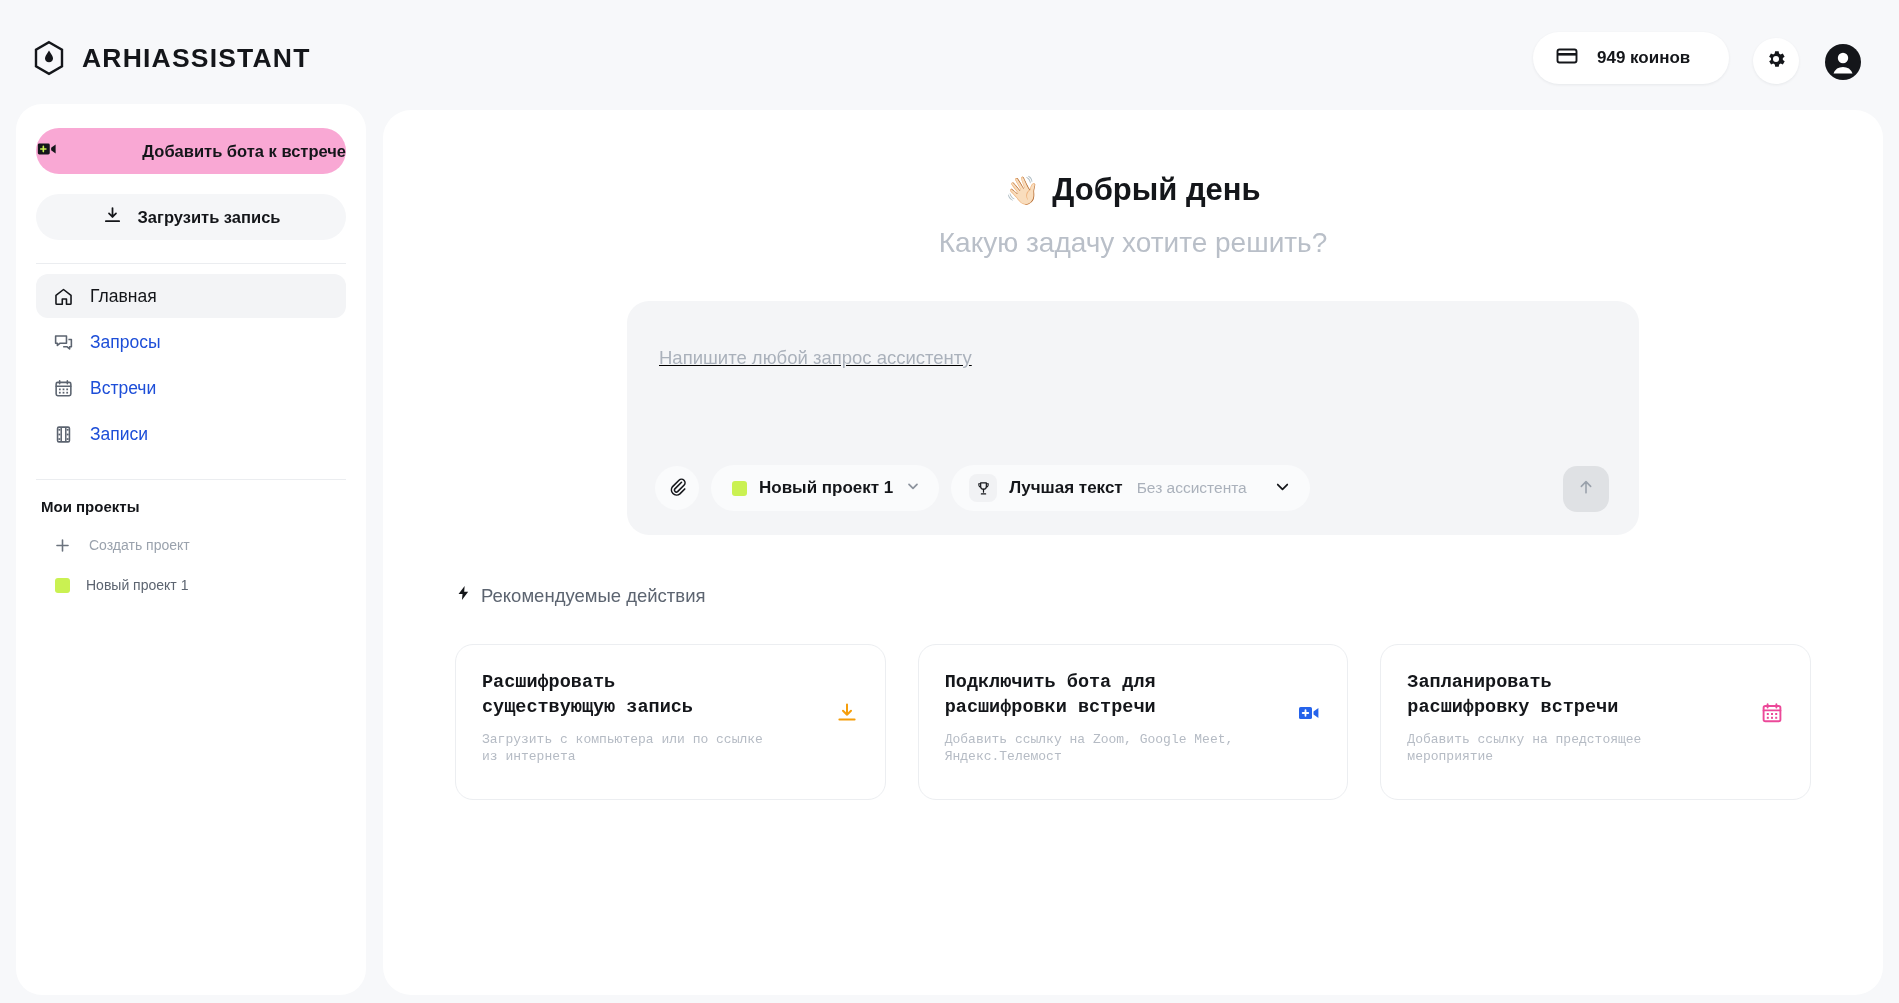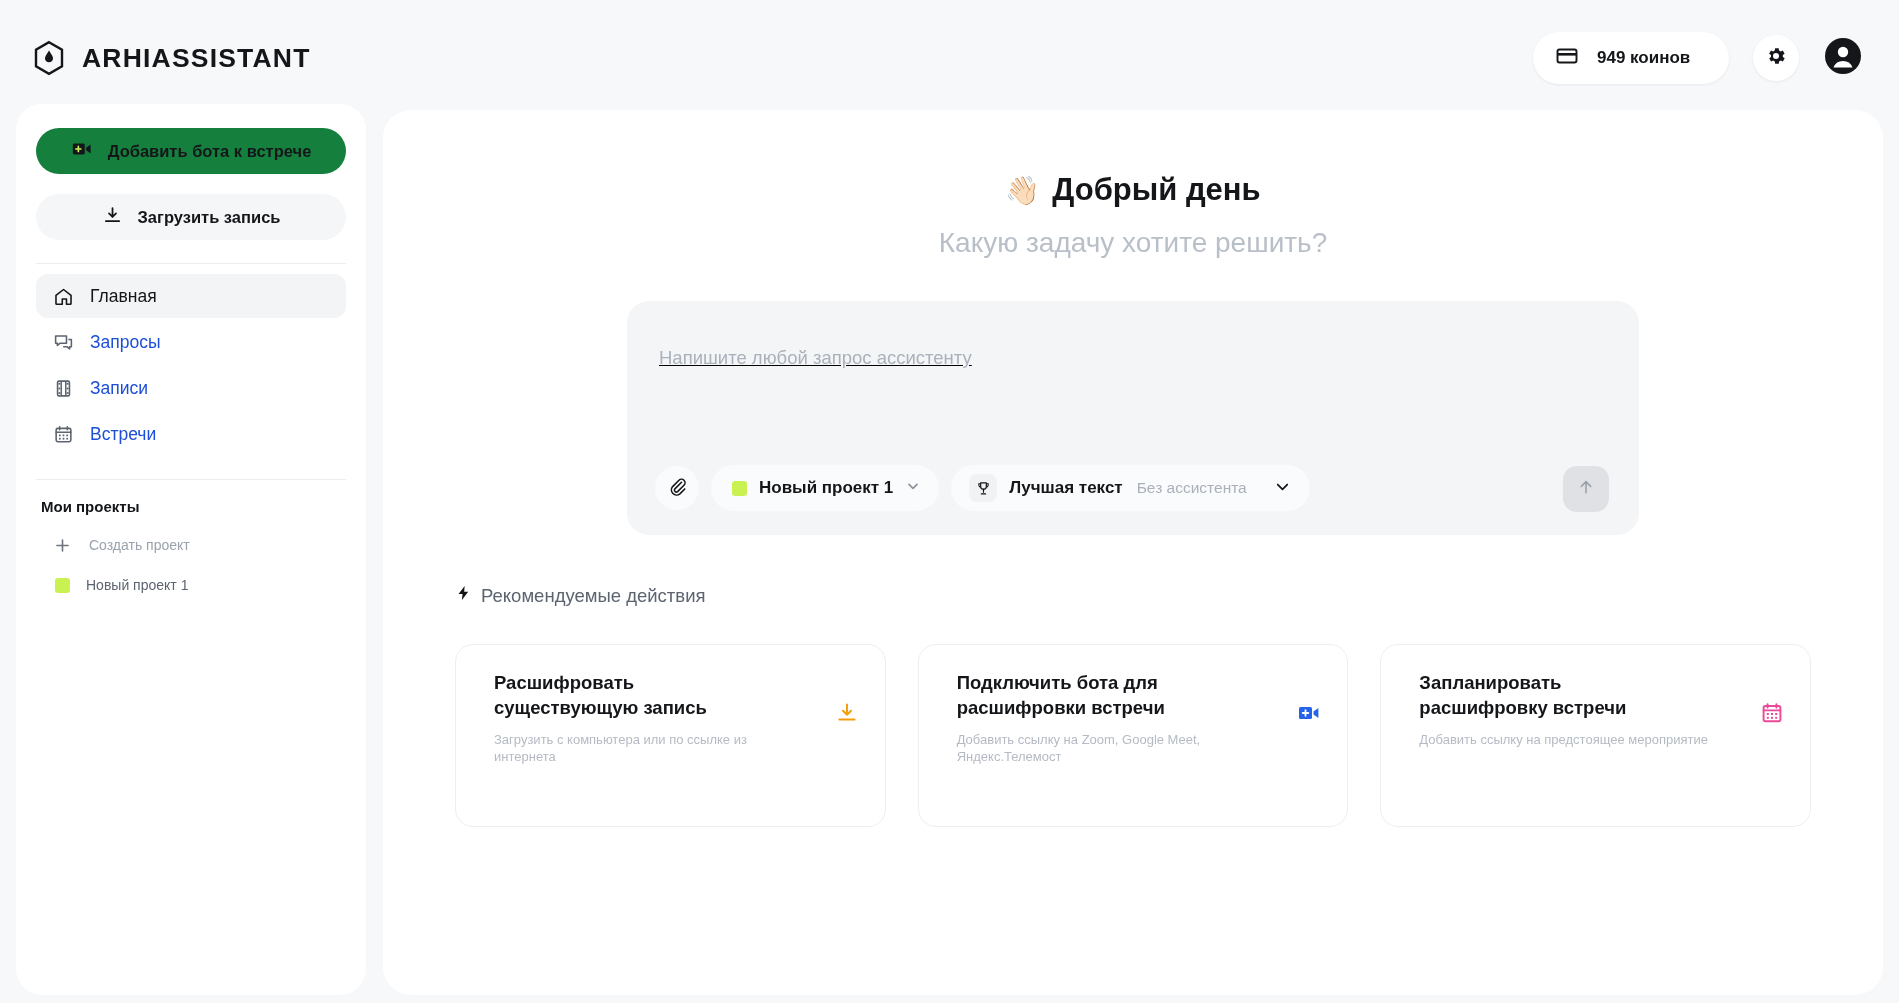--- a/index.html
+++ b/index.html
@@ -16,21 +16,21 @@
     position: absolute; top: 0; left: 0; width: 1899px; height: 104px;
     display: flex; align-items: center; justify-content: space-between;
     padding: 12px 36px 0 30px;
   }
   .brand { display: flex; align-items: center; gap: 14px; }
   .brand-mark { width: 38px; height: 38px; display: block; }
   .brand-name {
     font-size: 26.5px; font-weight: 700; letter-spacing: 1.2px;
     color: #14161a;
   }
-  .header-right { display: flex; align-items: center; gap: 24px; }
+  .header-right { display: flex; align-items: flex-end; gap: 24px; }
   .coins-pill {
     height: 52px; min-width: 196px; border-radius: 26px; background: #ffffff;
     display: flex; align-items: center; gap: 18px; padding: 0 30px 0 22px;
     box-shadow: 0 1px 3px rgba(16,24,40,.07);
   }
   .coins-label { font-size: 17px; font-weight: 600; color: #14161a; }
   .gear-btn {
     width: 46px; height: 46px; border-radius: 50%; background: #ffffff;
     display: flex; align-items: center; justify-content: center;
     box-shadow: 0 1px 3px rgba(16,24,40,.07); cursor: pointer;
@@ -39,22 +39,22 @@
     width: 40px; height: 40px; border-radius: 50%;
     display: flex; align-items: center; justify-content: center; cursor: pointer;
   }
 
   
   .sidebar {
     position: absolute; left: 16px; top: 104px; width: 350px; height: 891px;
     background: #ffffff; border-radius: 26px; padding: 20px 20px 0 20px;
   }
   .btn-primary {
-    height: 46px; border-radius: 23px; background: #15803d;
-    display: flex; align-items: center; justify-content: center; gap: 15px;
+    height: 46px; border-radius: 23px; background: #f9a8d4;
+    display: flex; align-items: center; justify-content: space-between; gap: 15px;
     font-size: 16.5px; font-weight: 700; color: #14161a; cursor: pointer;
     margin-top: 4px;
   }
   .btn-secondary {
     height: 46px; border-radius: 23px; background: #f5f6f8;
     display: flex; align-items: center; justify-content: center; gap: 15px;
     font-size: 16.5px; font-weight: 700; color: #14161a; cursor: pointer;
     margin-top: 20px;
   }
   .divider { height: 1px; background: #ebedf0; margin: 23px 0 10px 0; }
@@ -127,23 +127,24 @@
     display: flex; align-items: center; justify-content: center; cursor: pointer;
   }
 
   
   .rec-head {
     display: flex; align-items: center; gap: 9px; margin-top: 48px;
     font-size: 18.5px; color: #5c6470; text-align: center;
   }
   .rec-grid { display: flex; gap: 32px; margin-top: 36px; }
   .rec-card {
-    flex: 1 1 0; height: 183px; background: #ffffff; border: 1px solid #eceef1;
-    border-radius: 18px; padding: 26px 26px 0 38px; position: relative;
+    flex: 1 1 0; height: 156px; background: #ffffff; border: 1px solid #eceef1;
+    border-radius: 18px; padding: 26px 26px 0 26px; position: relative;
     cursor: pointer;
+    font-family: Liberation Mono, monospace;
   }
   .rec-title {
     font-size: 18.5px; font-weight: 700; color: #14161a; line-height: 1.35;
     max-width: 270px;
   }
   .rec-desc {
     font-size: 13px; color: #b5bbc4; line-height: 1.35; margin-top: 10px;
     max-width: 290px;
   }
   .rec-icon { position: absolute; right: 26px; top: 56px; width: 24px; height: 24px; }
@@ -230,56 +231,56 @@
       </div>
 
       <div class="nav-item">
         <span class="nav-icon">
           <svg width="21" height="21" viewBox="0 0 24 24">
             <path d="M3 4.6h12.4v8.2H8.2L5 15.4v-2.6H3z" fill="none" stroke="#5c6470" stroke-width="1.8" stroke-linejoin="round"></path>
             <path d="M17.6 8.6H21v8.2h-2v2.6l-3.2-2.6h-4.2" fill="none" stroke="#5c6470" stroke-width="1.8" stroke-linejoin="round"></path>
           </svg>
         </span>
         <span>Запросы</span>
+      </div>
+
+      <div class="nav-item">
+        <span class="nav-icon">
+          <svg width="21" height="21" viewBox="0 0 24 24">
+            <rect x="3.6" y="5" width="16.8" height="15.2" rx="1.8" fill="none" stroke="#5c6470" stroke-width="1.8"></rect>
+            <path d="M3.6 9.4h16.8M7.6 3.2v3.4M16.4 3.2v3.4" stroke="#5c6470" stroke-width="1.8" stroke-linecap="round"></path>
+            <g fill="#5c6470">
+                <rect x="6.8" y="12" width="2" height="2"></rect>
+                <rect x="11" y="12" width="2" height="2"></rect>
+                <rect x="15.2" y="12" width="2" height="2"></rect>
+                <rect x="6.8" y="15.8" width="2" height="2"></rect>
+                <rect x="11" y="15.8" width="2" height="2"></rect>
+                <rect x="15.2" y="15.8" width="2" height="2"></rect>
+              </g>
+          </svg>
+        </span>
+        <span>Встречи</span>
       </div>
 
       <div class="nav-item">
         <span class="nav-icon">
           <svg width="21" height="21" viewBox="0 0 24 24">
             <rect x="5.2" y="3.6" width="13.6" height="16.8" rx="1.6" fill="none" stroke="#5c6470" stroke-width="1.8"></rect>
             <path d="M9.4 3.6v16.8M14.6 3.6v16.8" stroke="#5c6470" stroke-width="1.7"></path>
             <g fill="#5c6470">
                 <rect x="6.2" y="5.6" width="2.2" height="2"></rect>
                 <rect x="6.2" y="11" width="2.2" height="2"></rect>
                 <rect x="6.2" y="16.2" width="2.2" height="2"></rect>
                 <rect x="15.6" y="5.6" width="2.2" height="2"></rect>
                 <rect x="15.6" y="11" width="2.2" height="2"></rect>
                 <rect x="15.6" y="16.2" width="2.2" height="2"></rect>
               </g>
           </svg>
         </span>
         <span>Записи</span>
-      </div>
-
-      <div class="nav-item">
-        <span class="nav-icon">
-          <svg width="21" height="21" viewBox="0 0 24 24">
-            <rect x="3.6" y="5" width="16.8" height="15.2" rx="1.8" fill="none" stroke="#5c6470" stroke-width="1.8"></rect>
-            <path d="M3.6 9.4h16.8M7.6 3.2v3.4M16.4 3.2v3.4" stroke="#5c6470" stroke-width="1.8" stroke-linecap="round"></path>
-            <g fill="#5c6470">
-                <rect x="6.8" y="12" width="2" height="2"></rect>
-                <rect x="11" y="12" width="2" height="2"></rect>
-                <rect x="15.2" y="12" width="2" height="2"></rect>
-                <rect x="6.8" y="15.8" width="2" height="2"></rect>
-                <rect x="11" y="15.8" width="2" height="2"></rect>
-                <rect x="15.2" y="15.8" width="2" height="2"></rect>
-              </g>
-          </svg>
-        </span>
-        <span>Встречи</span>
       </div>
     </div>
 
     <div class="divider"></div>
 
     <div class="section-title">Мои проекты</div>
 
     <div class="proj-item muted">
       <span class="plus-ico">
         <svg width="19" height="19" viewBox="0 0 24 24">

